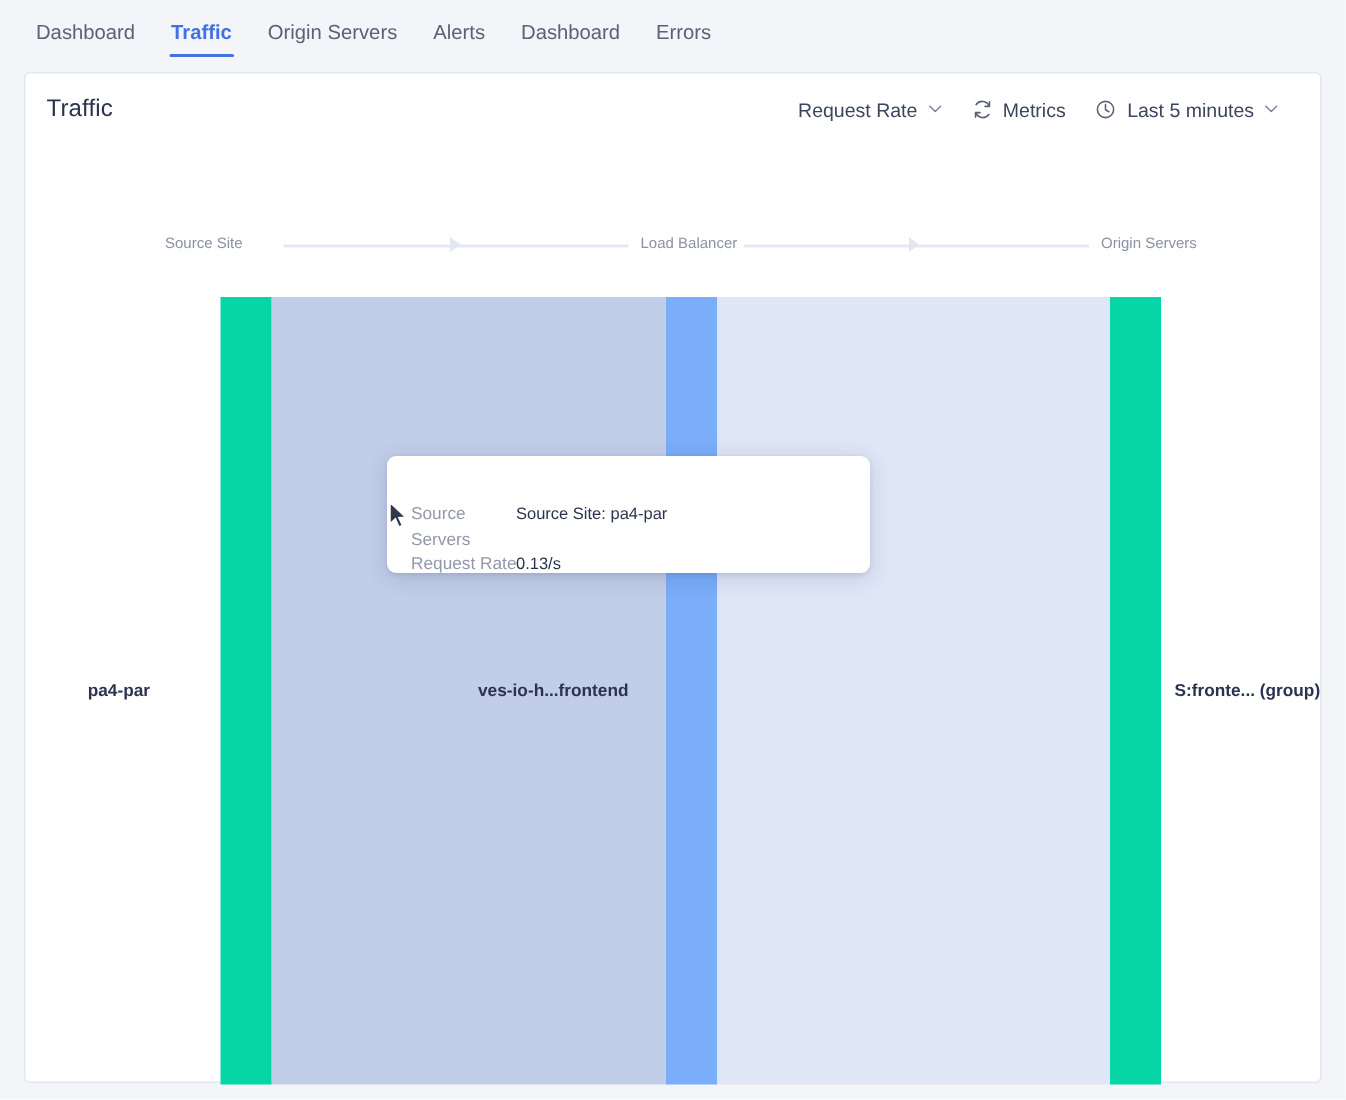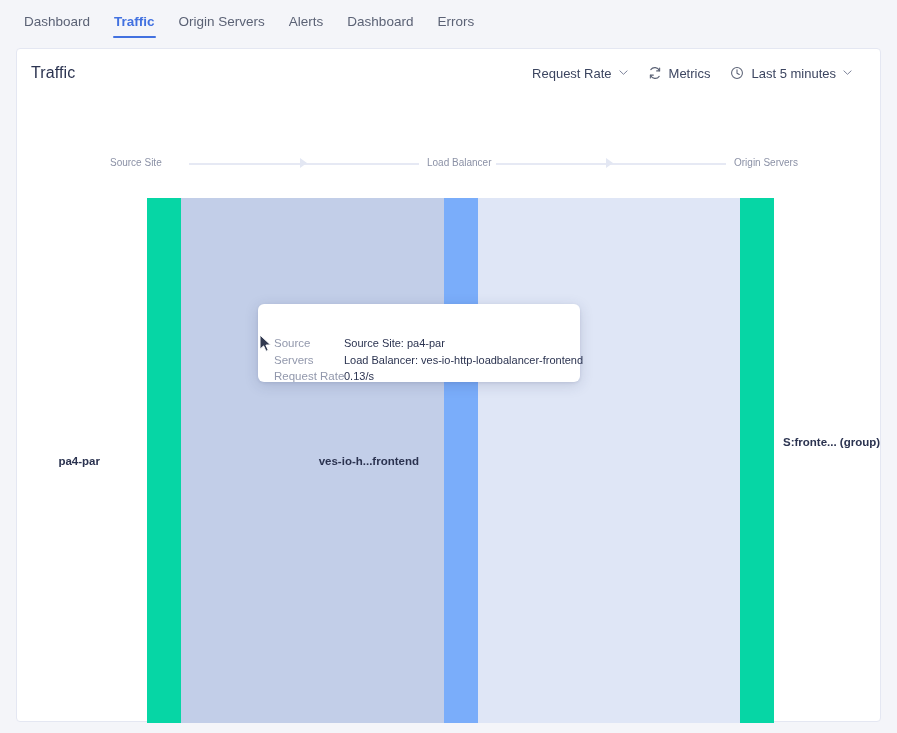--- a/index.html
+++ b/index.html
@@ -279,33 +279,32 @@
 
     <div class="sk-link" style="left:164px; top:101px; width:264px; height:529px; background:#c2cee8;"></div>
     <div class="sk-link" style="left:460px; top:101px; width:263px; height:529px; background:#dfe6f6;"></div>
 
     <div class="sk-node" style="left:130px; top:101px; width:34px; height:529px; background:#06d6a5;"></div>
     <div class="sk-node" style="left:427px; top:101px; width:34px; height:529px; background:#7aadfa;"></div>
     <div class="sk-node" style="left:723px; top:101px; width:34px; height:529px; background:#06d6a5;"></div>
 
     <div class="node-label" style="left:83px; top:357px; transform:translateX(-100%); ">pa4-par</div>
     <div class="node-label" style="left:402px; top:357px; transform:translateX(-100%); text-align:right;">ves-io-h...frontend</div>
-    <div class="node-label" style="left:766px; top:338px;">S:fronte... (group)</div>
+    <div class="node-label" style="left:766px; top:357px;">S:fronte... (group)</div>
 
   </div>
 </div>
 
 <div class="tooltip">
   <div class="tt-row">
     <div class="tt-key">Source</div>
     <div class="tt-val">Source Site: pa4-par</div>
   </div>
   <div class="tt-row">
     <div class="tt-key">Servers</div>
-    <div class="tt-val">Load Balancer: ves-io-http-loadbalancer-frontend</div>
   </div>
   <div class="tt-row">
     <div class="tt-key">Request Rate</div>
     <div class="tt-val">0.13/s</div>
   </div>
 </div>
 
 <div class="cursor">
   <svg width="14" height="20" viewBox="0 0 14 20">
     <path d="M1 1 L1 15.2 L4.6 11.9 L7.0 17.3 L9.3 16.3 L6.9 11.1 L11.6 10.9 Z" fill="#31394f" stroke="#ffffff" stroke-width="1"></path>

